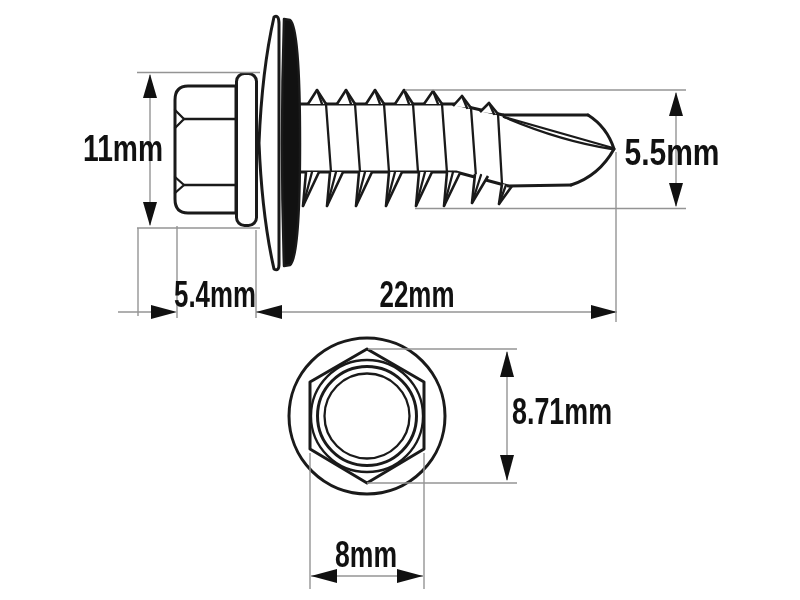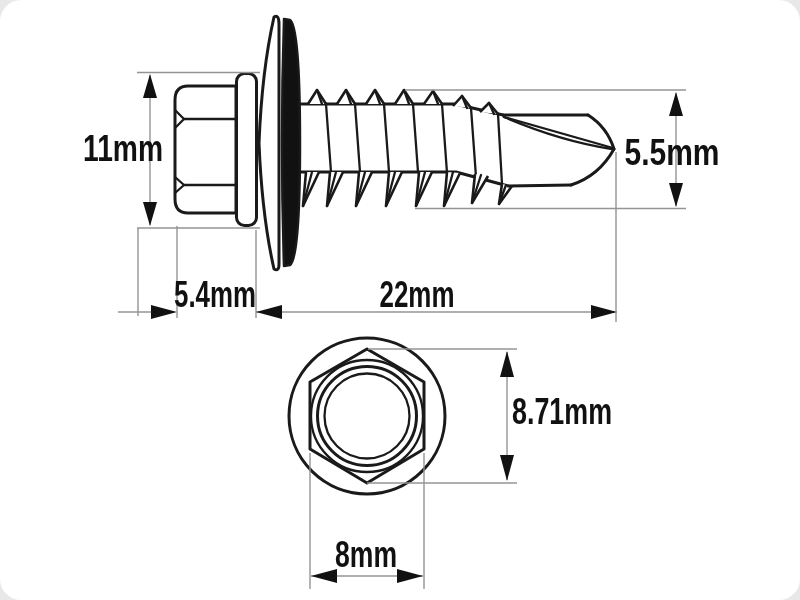--- a/index.html
+++ b/index.html
@@ -2,21 +2,20 @@
 <html style="--bg: #ffffff; --outline: #1a1a1a; --dim: #949494; --label: #111111; --seal: #111111;"><head>
 <meta charset="utf-8">
 <style>
   :root{
     --bg:#ffffff; --outline:#1a1a1a; --dim:#949494; --label:#111111; --seal:#111111;
   }
   html,body{margin:0;padding:0;background:#e8e8e8;}
   .canvas{
     width:800px;height:600px;background:var(--bg);position:relative;overflow:hidden;
     font-family:"Liberation Sans", sans-serif;
-    border-radius:21px;
   }
   svg{display:block;}
   .outline{stroke:var(--outline);fill:none;stroke-width:3;stroke-linecap:round;stroke-linejoin:round;}
   .outline-thin{stroke:var(--outline);fill:none;stroke-width:2.3;stroke-linecap:round;stroke-linejoin:round;}
   .facefill{fill:#ffffff;stroke:var(--outline);stroke-width:3;stroke-linejoin:round;}
   .spike{fill:#ffffff;stroke:var(--outline);stroke-width:2.6;stroke-linejoin:round;}
   .seal{fill:var(--seal);stroke:var(--outline);stroke-width:2.5;stroke-linejoin:round;}
   .dimline{stroke:var(--dim);stroke-width:1.4;fill:none;}
   .arrow{fill:var(--label);stroke:none;}
   .dim-label{font-weight:bold;font-size:37px;fill:var(--label);}

